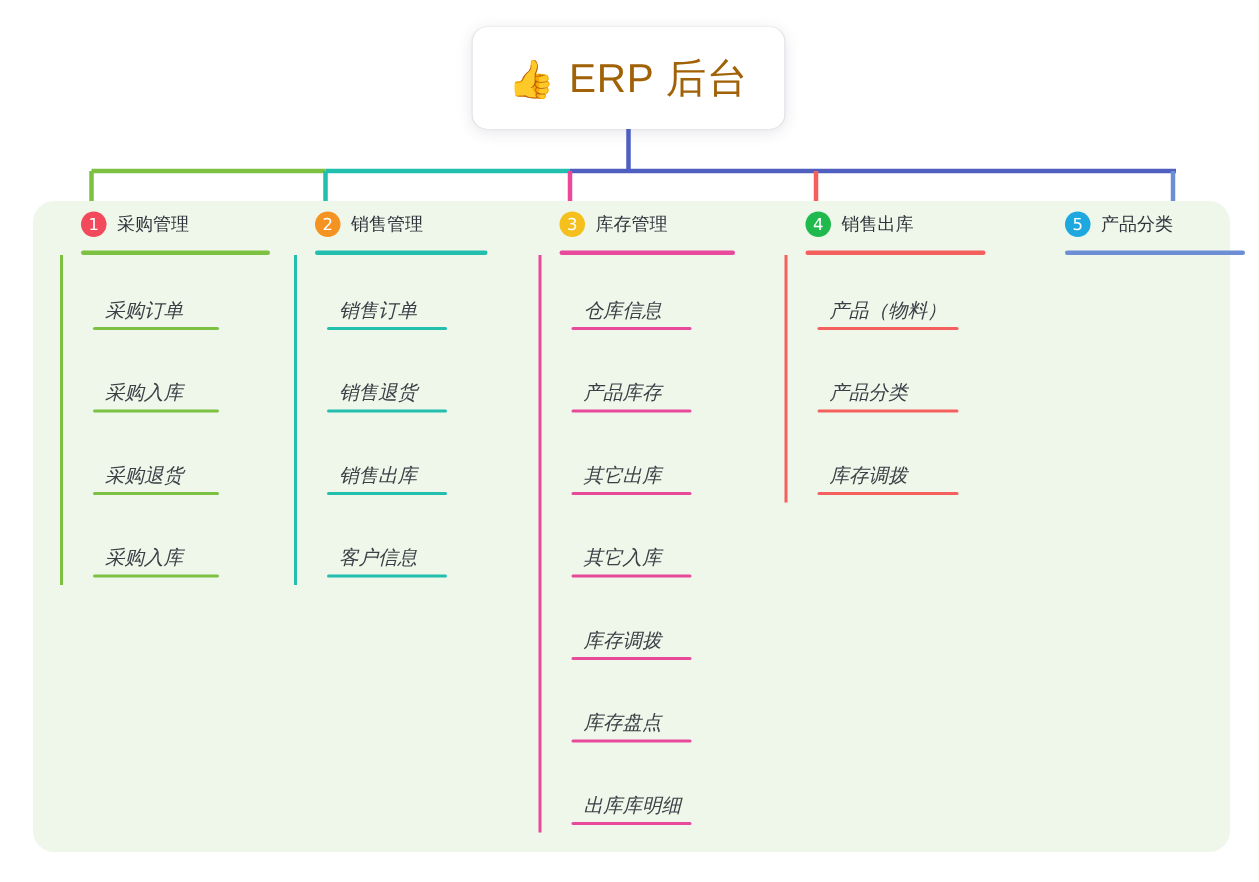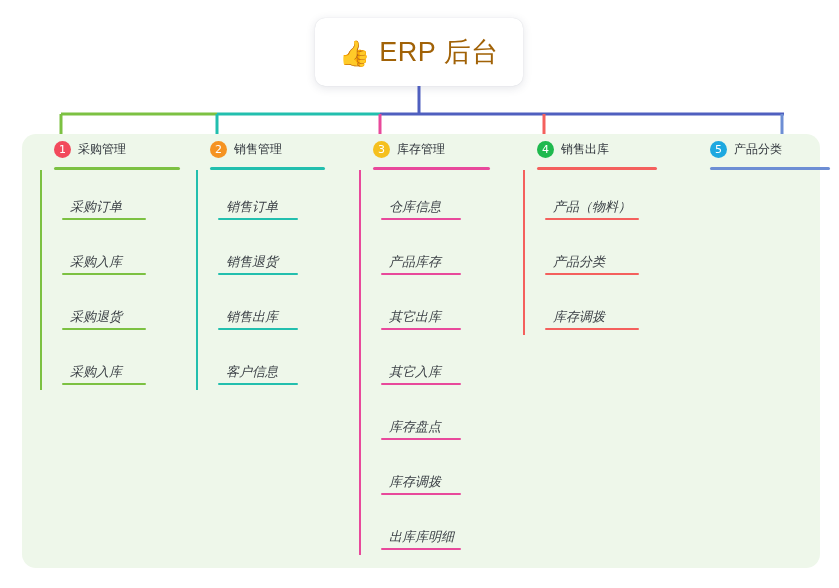--- a/index.html
+++ b/index.html
@@ -242,25 +242,25 @@
           </div>
           <div class="leaf">
             <span class="leaf-label">其它出库</span>
             <div class="leaf-rule" style="background: rgb(232, 73, 155); width: 80px;"></div>
           </div>
           <div class="leaf">
             <span class="leaf-label">其它入库</span>
             <div class="leaf-rule" style="background: rgb(232, 73, 155); width: 80px;"></div>
           </div>
           <div class="leaf">
+            <span class="leaf-label">库存调拨</span>
+            <div class="leaf-rule" style="background: rgb(232, 73, 155); width: 80px;"></div>
+          </div>
+          <div class="leaf">
             <span class="leaf-label">库存盘点</span>
-            <div class="leaf-rule" style="background: rgb(232, 73, 155); width: 80px;"></div>
-          </div>
-          <div class="leaf">
-            <span class="leaf-label">库存调拨</span>
             <div class="leaf-rule" style="background: rgb(232, 73, 155); width: 80px;"></div>
           </div>
           <div class="leaf">
             <span class="leaf-label">出库库明细</span>
             <div class="leaf-rule" style="background: rgb(232, 73, 155); width: 80px;"></div>
           </div>
         </div>
       </div>
       <div class="column" style="left: 501px;">
         <div class="col-head">

